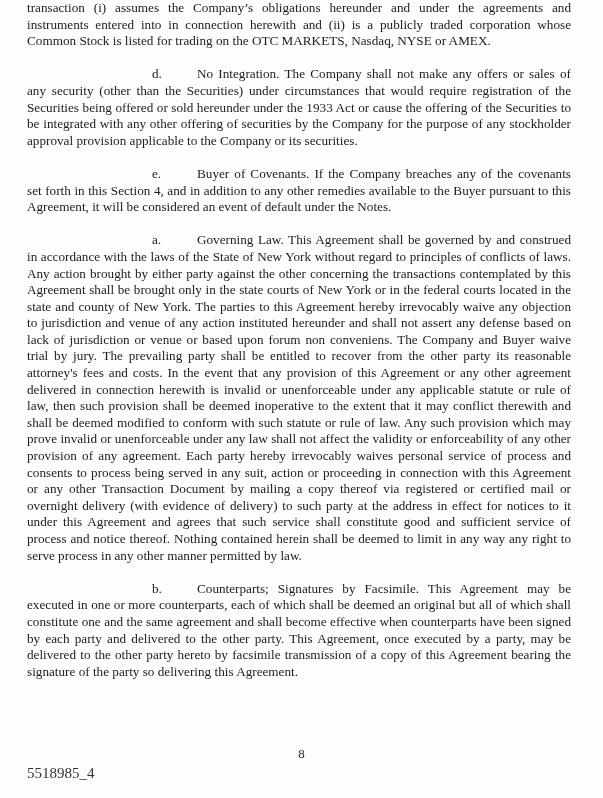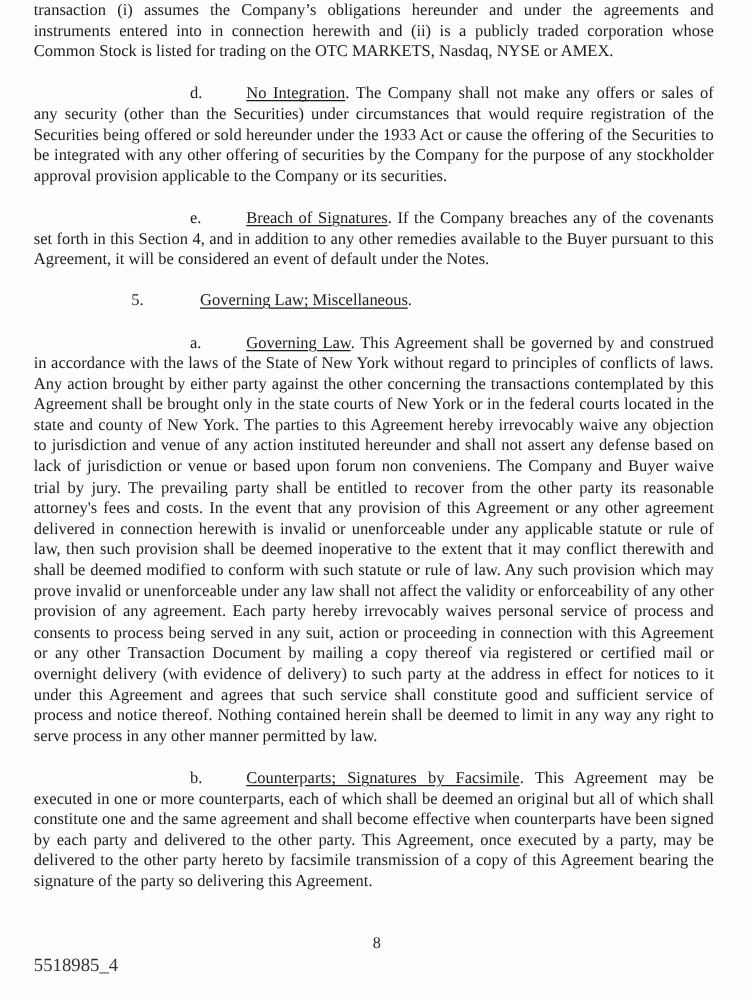--- a/index.html
+++ b/index.html
@@ -19,21 +19,21 @@
     line-height: 16.6px;
     text-align: justify;
   }
   p.para { margin: 0 0 16.6px 0; }
   p.para:last-child { margin-bottom: 0; }
   
   .sub { text-indent: 125px; }
   .sub .label { display: inline-block; width: 45px; text-indent: 0; }
   .h5  { text-indent: 78px; }
   .h5 .label { display: inline-block; width: 55px; text-indent: 0; }
-  .runs .u { text-decoration: underline; text-underline-offset: 2px; }
+  .runs .u { text-underline-offset: 2px; }
   .runs .i { }
   .page-number {
     position: absolute;
     left: 0; top: 746px; width: 603px;
     text-align: center;
     font-size: 13px;
     color: #2a2a2a;
   }
   .footer-doc-id {
     position: absolute;
@@ -44,23 +44,22 @@
 </style>
 </head>
 <body>
 
 <div class="page-body">
 
   <p class="para"><span class="runs"><span>transaction (i) assumes the Company’s obligations hereunder and under the agreements and instruments entered into in connection herewith and (ii) is a publicly traded corporation whose Common Stock is listed for trading on the OTC MARKETS, Nasdaq, NYSE or AMEX.</span></span></p>
 
   <p class="para sub"><span class="label">d.</span><span class="runs"><span class="u">No Integration</span><span>.  The Company shall not make any offers or sales of any security (other than the Securities) under circumstances that would require registration of the Securities being offered or sold hereunder under the 1933 Act or cause the offering of the Securities to be integrated with any other offering of securities by the Company for the purpose of any stockholder approval provision applicable to the Company or its securities.</span></span></p>
 
-  <p class="para sub"><span class="label">e.</span><span class="runs"><span class="u">Breach of Signatures</span><span>.  If the Company breaches any of the covenants set forth in this Section 4, and in addition to any other remedies available to the Buyer pursuant to this Agreement, it will be considered an event of default under the Notes.</span></span></p>
+  <p class="para sub"><span class="label">e.</span><span class="runs"><span class="u">Buyer of Covenants</span><span>.  If the Company breaches any of the covenants set forth in this Section 4, and in addition to any other remedies available to the Buyer pursuant to this Agreement, it will be considered an event of default under the Notes.</span></span></p>
 
-  <p class="para h5"><span class="label">5.</span><span class="runs"><span class="u">Governing Law; Miscellaneous</span><span>.</span></span></p>
 
   <p class="para sub"><span class="label">a.</span><span class="runs"><span class="u">Governing Law</span><span>.  This Agreement shall be governed by and construed in accordance with the laws of the State of New York without regard to principles of conflicts of laws.  Any action brought by either party against the other concerning the transactions contemplated by this Agreement shall be brought only in the state courts of New York or in the federal courts located in the state and county of New York.  The parties to this Agreement hereby irrevocably waive any objection to jurisdiction and venue of any action instituted hereunder and shall not assert any defense based on lack of jurisdiction or venue or based upon </span><span class="i">forum non conveniens</span><span>.  The Company and Buyer waive trial by jury.  The prevailing party shall be entitled to recover from the other party its reasonable attorney's fees and costs.  In the event that any provision of this Agreement or any other agreement delivered in connection herewith is invalid or unenforceable under any applicable statute or rule of law, then such provision shall be deemed inoperative to the extent that it may conflict therewith and shall be deemed modified to conform with such statute or rule of law.  Any such provision which may prove invalid or unenforceable under any law shall not affect the validity or enforceability of any other provision of any agreement.  Each party hereby irrevocably waives personal service of process and consents to process being served in any suit, action or proceeding in connection with this Agreement or any other Transaction Document by mailing a copy thereof via registered or certified mail or overnight delivery (with evidence of delivery) to such party at the address in effect for notices to it under this Agreement and agrees that such service shall constitute good and sufficient service of process and notice thereof.  Nothing contained herein shall be deemed to limit in any way any right to serve process in any other manner permitted by law.</span></span></p>
 
   <p class="para sub"><span class="label">b.</span><span class="runs"><span class="u">Counterparts; Signatures by Facsimile</span><span>.  This Agreement may be executed in one or more counterparts, each of which shall be deemed an original but all of which shall constitute one and the same agreement and shall become effective when counterparts have been signed by each party and delivered to the other party.  This Agreement, once executed by a party, may be delivered to the other party hereto by facsimile transmission of a copy of this Agreement bearing the signature of the party so delivering this Agreement.</span></span></p>
 
 </div>
 
 <div class="page-number">8</div>
 
 <div class="footer-doc-id">5518985_4</div>

